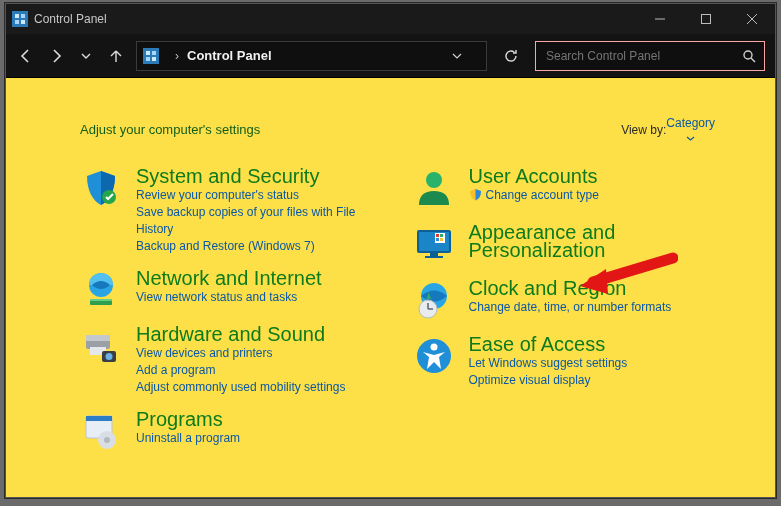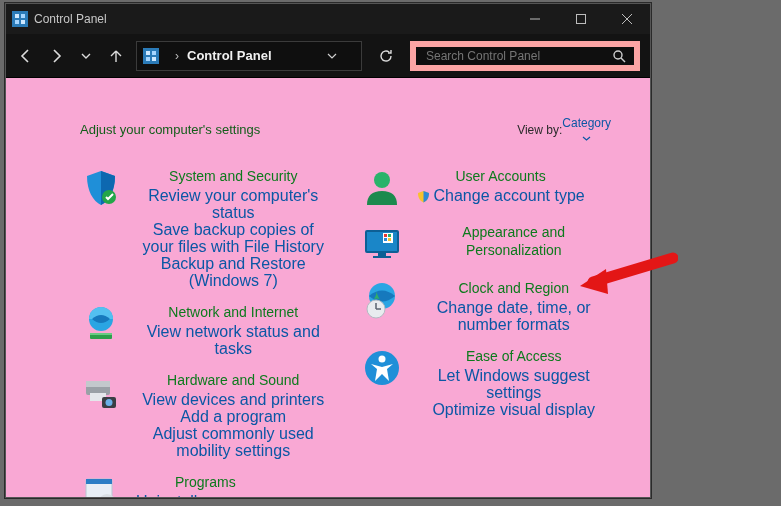--- a/index.html
+++ b/index.html
@@ -6,21 +6,21 @@
   body {
     margin: 0;
     background: #6b6b6b;
     font-family: "Segoe UI", Arial, sans-serif;
     font-size: 12px;
     width: 781px;
     height: 506px;
     position: relative;
   }
   .window {
-    position: absolute; left: 5px; top: 3px; width: 646px; height: 495px;
+    position: absolute; left: 5px; top: 3px; width: 771px; height: 495px;
     background: #ffffff;
     border: 1px solid #555;
     box-shadow: 0 0 0 1px #2a2a2a;
   }
   .titlebar {
     height: 30px;
     background: #1a1a1a;
     color: #cfcfcf;
     display: flex;
     align-items: center;
@@ -35,35 +35,35 @@
     border-bottom:1px solid #000;
   }
   .nav-btn { width:20px; height:20px; color:#dcdcdc; display:flex; align-items:center; justify-content:center; }
   .addr-box { flex:1; display:flex; align-items:center; background:#0f0f0f; border:1px solid #3b3b3b; height:30px; padding:0 6px; color:#e6e6e6; }
   .addr-box .cp-icon { width:16px; height:16px; background:#2b7bb8; margin-right:8px; display:inline-flex; align-items:center; justify-content:center; color:#cfe9ff; font-size:8px;}
   .addr-box .chev { padding:0 8px; color:#bdbdbd; }
   .addr-box .loc { font-size:13px; color:#f1f1f1; font-weight:600;}
   .addr-box .spacer { flex:1; }
   .addr-drop { width:28px; text-align:center; color:#cfcfcf; }
   .refresh { width:28px; height:30px; display:flex; align-items:center; justify-content:center; color:#dcdcdc;}
-  .search-box { width:230px; height:30px; background:#0f0f0f; border:6px solid #fca5a5; display:flex; align-items:center; padding:0 8px; color:#8f8f8f;}
+  .search-box { width:230px; height:30px; background:#0f0f0f; border:1px solid #fca5a5; display:flex; align-items:center; padding:0 8px; color:#8f8f8f;}
   .search-box input { flex:1; background:transparent; border:none; outline:none; color:#e6e6e6; font-size:12px; }
   .search-box .mag { color:#cfcfcf; }
-  .content { padding: 38px 39px 10px 74px; color:#1a1a1a; background:#f9a8d4; height:calc(100% - 74px); overflow:hidden;}
+  .content { padding: 38px 60px 10px 74px; color:#1a1a1a; background:#fde047; height:calc(100% - 74px); overflow:hidden;}
   .heading-row { display:flex; align-items:center; margin-bottom:24px;}
   .heading { font-size:13px; color:#0d5c12; font-weight:400; }
   .viewby-wrap { margin-left:auto; font-size:12px; color:#2b2b2b; display:flex; align-items:center; }
   .viewby-val { color:#0b57a5; display:inline-flex; align-items:center; gap:4px;flex-direction:column;}
   .columns { display:flex; gap:30px; }
   .col { flex:1; }
   .cat { display:flex; gap:14px; margin-bottom:14px; }
   .cat .icon { width:42px; height:42px; flex-shrink:0; display:flex; align-items:center; justify-content:center; }
   .cat .txt { }
-  .cat-title { color:#0d7a1d; font-size:14px; line-height:18px; margin-bottom:2px;text-align:center; }
-  .sublink { color:#0b57a5; font-size:16px; line-height:17px; display:block;text-align:center; }
+  .cat-title { color:#0d7a1d; font-size:20px; line-height:18px; margin-bottom:2px; }
+  .sublink { color:#0b57a5; font-size:12px; line-height:17px; display:block; }
   .shield-mini { width:13px; height:13px; display:inline-block; vertical-align:-2px; margin-right:4px; }
   .arrow-annot { position:absolute; pointer-events:none; }
   svg { display:block; }
 </style>
 </head>
 <body>
 
 <div class="window">
 
   <div class="titlebar">

